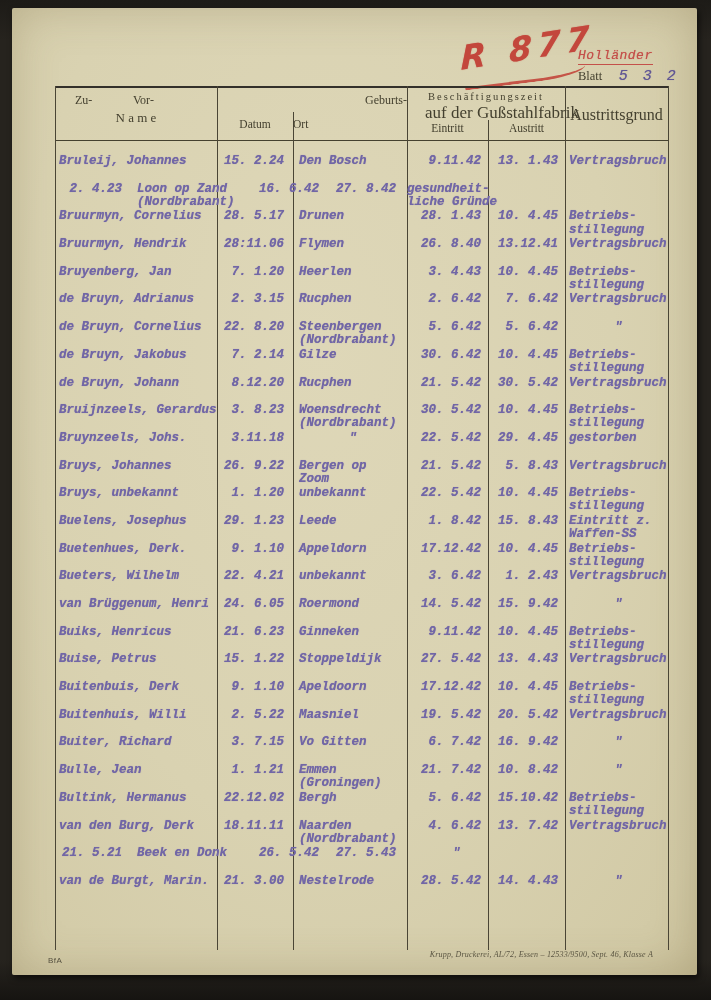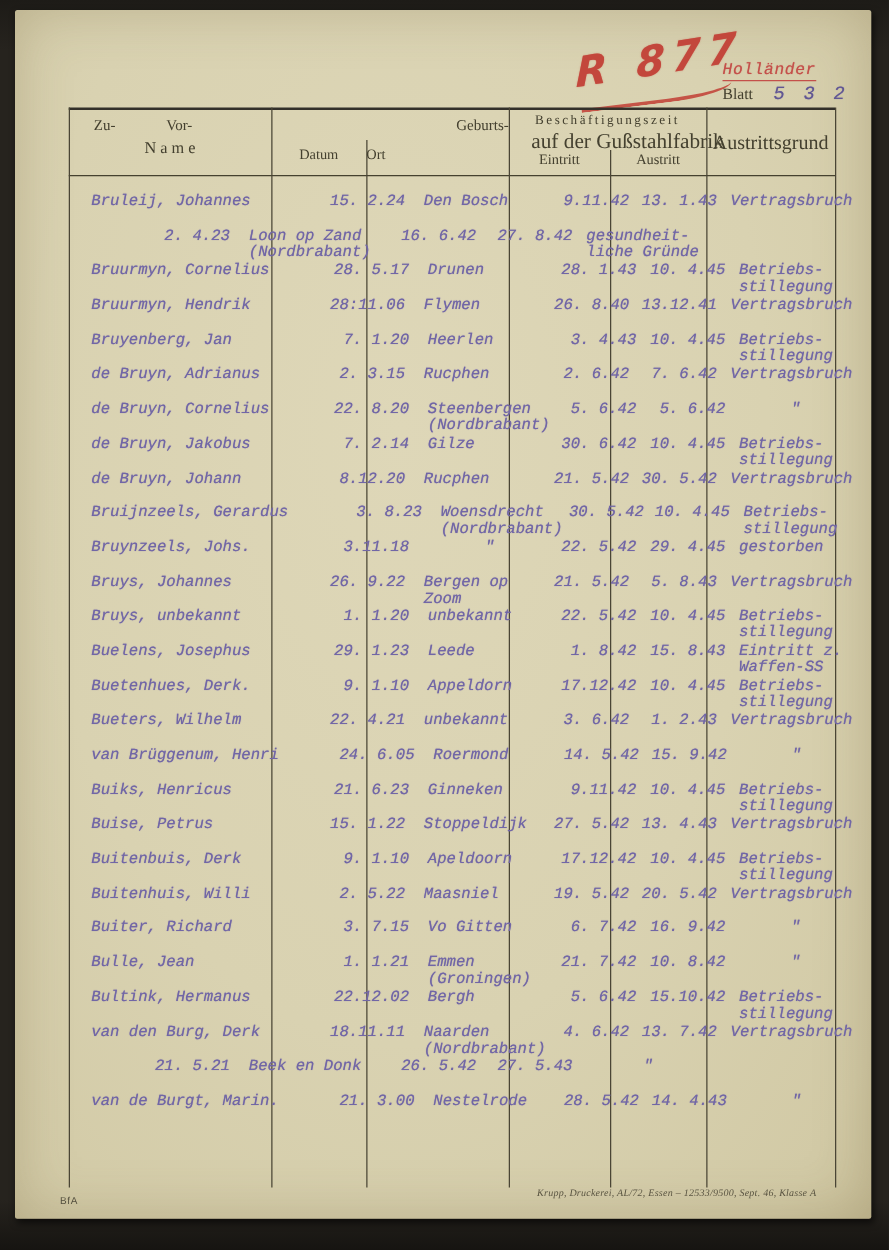--- a/index.html
+++ b/index.html
@@ -78,25 +78,25 @@
   .h-sub{position:absolute;left:0;top:30px;width:100%;display:flex;font-size:11.5px;}
   .h-datum{width:76px;text-align:center;}
   .h-ort{width:114px;text-align:left;}
   .h-b1{position:absolute;left:0;top:3px;width:100%;text-align:center;font-size:10.5px;letter-spacing:2px;white-space:nowrap;}
   .h-b2{position:absolute;left:16px;top:15px;width:100%;text-align:center;font-size:17px;}
   .h-sub2{position:absolute;left:0;top:34px;width:100%;display:flex;font-size:11.5px;}
   .h-ein{width:81px;text-align:center;}
   .h-aus{width:77px;text-align:center;}
   .h-grundword{position:absolute;left:0;top:18px;width:100%;text-align:center;font-size:16px;}
   
-  .rows{position:absolute;left:14px;top:54px;width:613px;padding-top:15px;}
+  .rows{position:absolute;left:0;top:54px;width:613px;padding-top:15px;font-weight:bold;}
   .row{display:flex;min-height:27.7px;align-items:flex-start;}
   .cell{box-sizing:border-box;font-size:12.5px;line-height:13.2px;white-space:nowrap;overflow:visible;}
   .c-name{width:162px;padding-left:4px;}
-  .c-datum{width:76px;text-align:right;padding-right:9px;margin-left:48px;}
+  .c-datum{width:76px;text-align:right;padding-right:9px;}
   .c-ort{width:114px;padding-left:6px;}
   .c-ein{width:81px;text-align:right;padding-right:7px;}
   .c-aus{width:77px;text-align:right;padding-right:7px;}
   .c-grund{width:103px;padding-left:4px;}
   .line{display:block;}
   .cont-right{text-align:right;padding-right:14px;}
   .ditto{text-align:center;padding:0 !important;}
   
   .footer-left{
     position:absolute;left:36px;top:948px;

